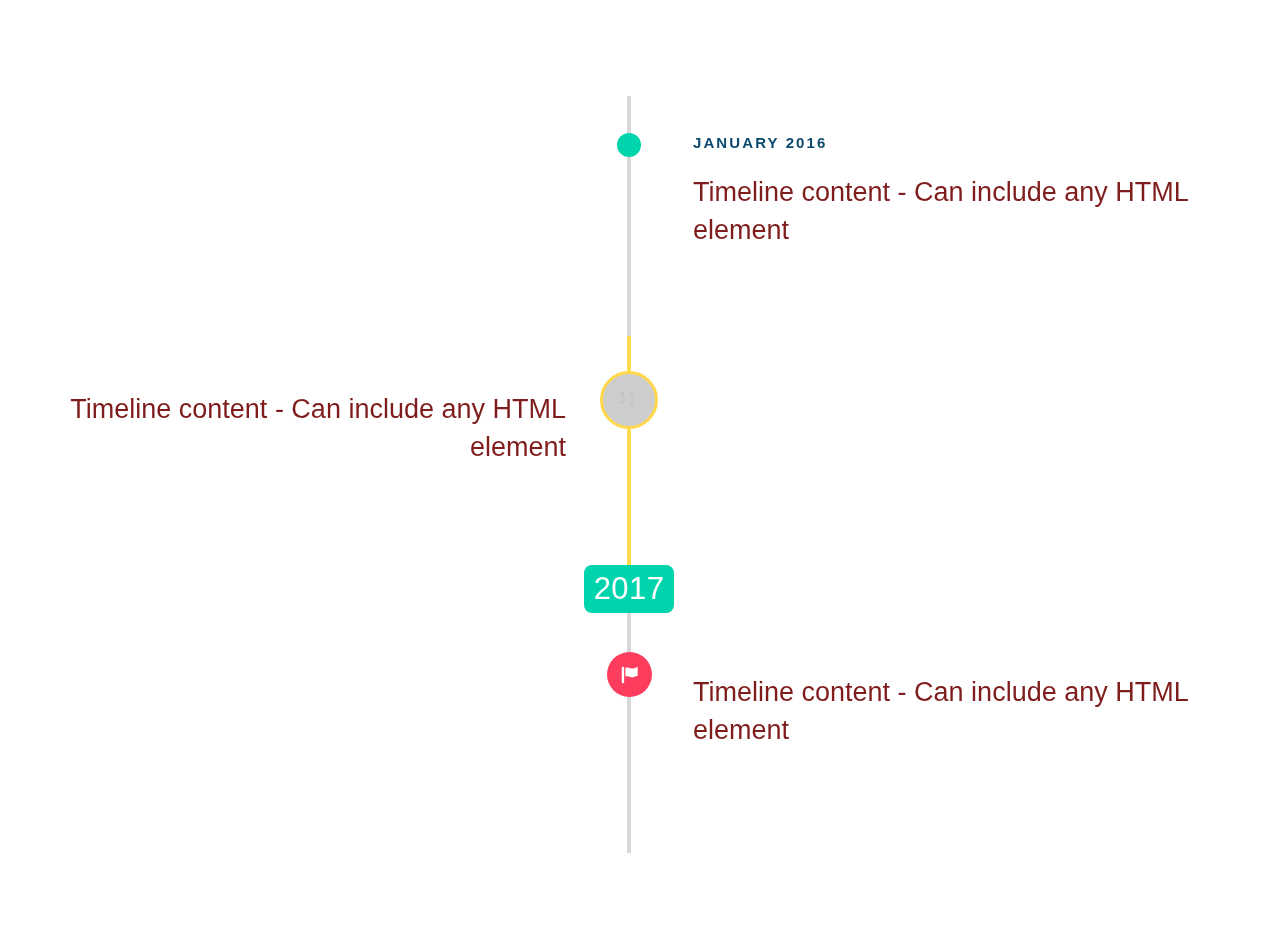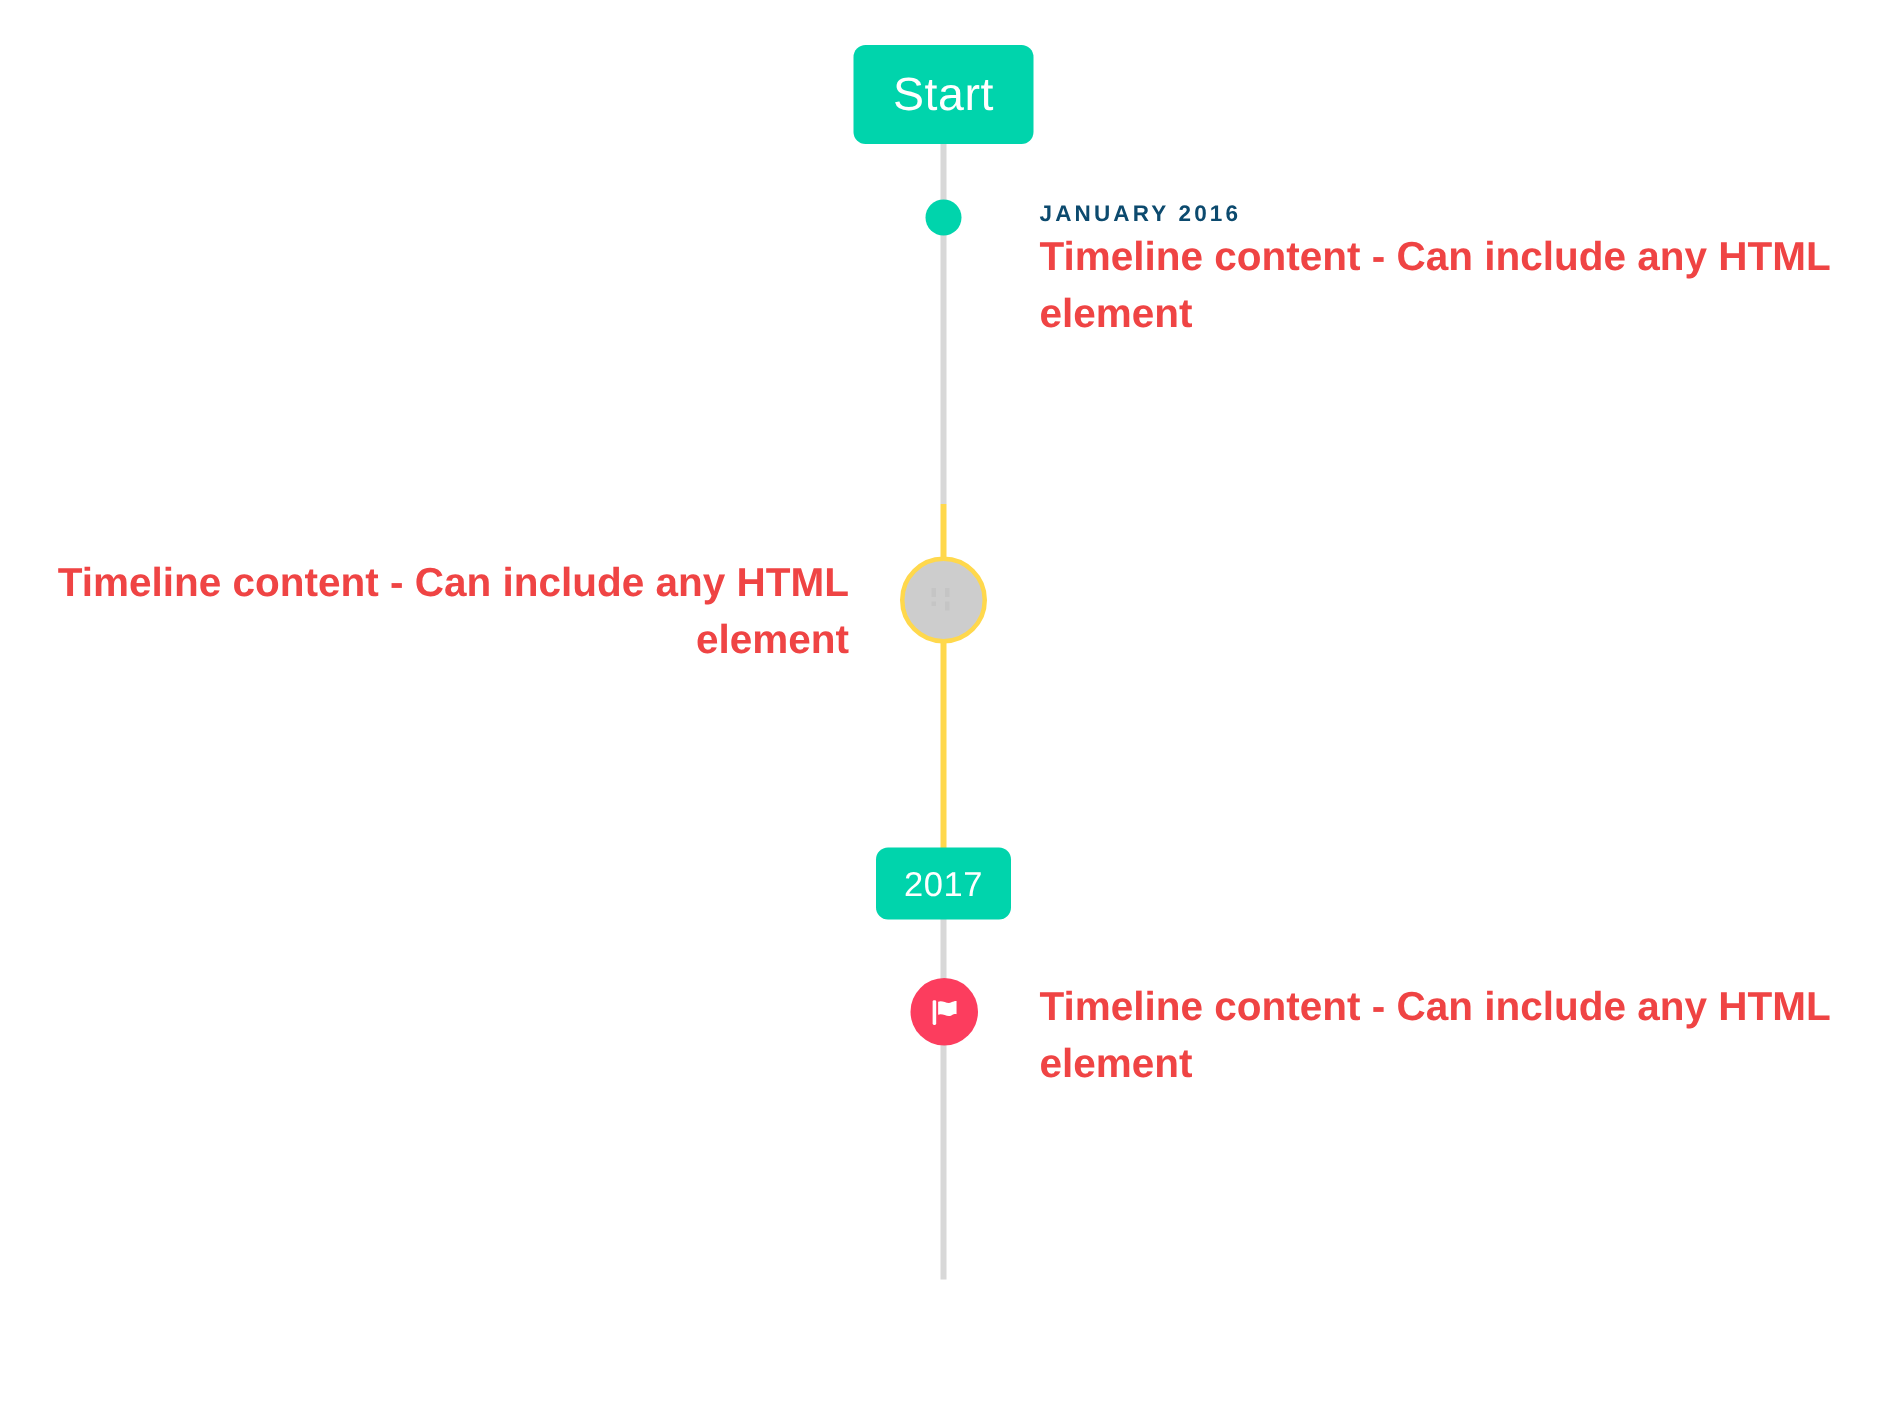--- a/index.html
+++ b/index.html
@@ -43,21 +43,21 @@
     z-index: 6;
   }
   .badge-start {
     left: 569px; top: 30px;
     width: 120px; height: 66px;
     font-size: 31px;
   }
   .badge-mid {
     left: 584px; top: 565px;
     width: 90px; height: 48px;
-    font-size: 23px;
+    font-size: 31px;
   }
   .badge-end {
     left: 576px; top: 847px;
     width: 106px; height: 66px;
     font-size: 31px;
   }
 
   
   .marker {
     position: absolute;
@@ -99,42 +99,41 @@
   .entry { position: absolute; }
   .entry .date {
     font-size: 15px;
     font-weight: bold;
     letter-spacing: 2.1px;
     color: #0c4a6e;
     line-height: 1.2;
   }
   .entry .body {
     font-size: 27px;
-    color: #ef4444;
+    color: #7f1d1d;
     line-height: 1.42;
-    margin-top: 0;
-    font-weight: 700;
+    margin-top: 21px;
+    font-weight: 400;
   }
   .entry-right { left: 693px; text-align: left; width: 540px; }
   .entry-left  { left: 30px;  text-align: right; width: 536px; }
 
   .entry-jan { top: 134px; }
   .entry-feb { top: 369px; }
   .entry-mar { top: 652px; }
 </style>
 </head>
 <body>
 
 <div class="timeline-root">
 
   <div class="axis axis-seg-top"></div>
   <div class="axis axis-seg-yellow"></div>
   <div class="axis axis-seg-mid"></div>
 
-  <div class="badge badge-start">Start</div>
 
   <div class="marker marker-dot"></div>
   <div class="entry entry-right entry-jan">
     <div class="date">JANUARY 2016</div>
     <div class="body">Timeline content - Can include any HTML element</div>
   </div>
 
   <div class="marker marker-ring">
     <span class="glyph"></span>
   </div>

